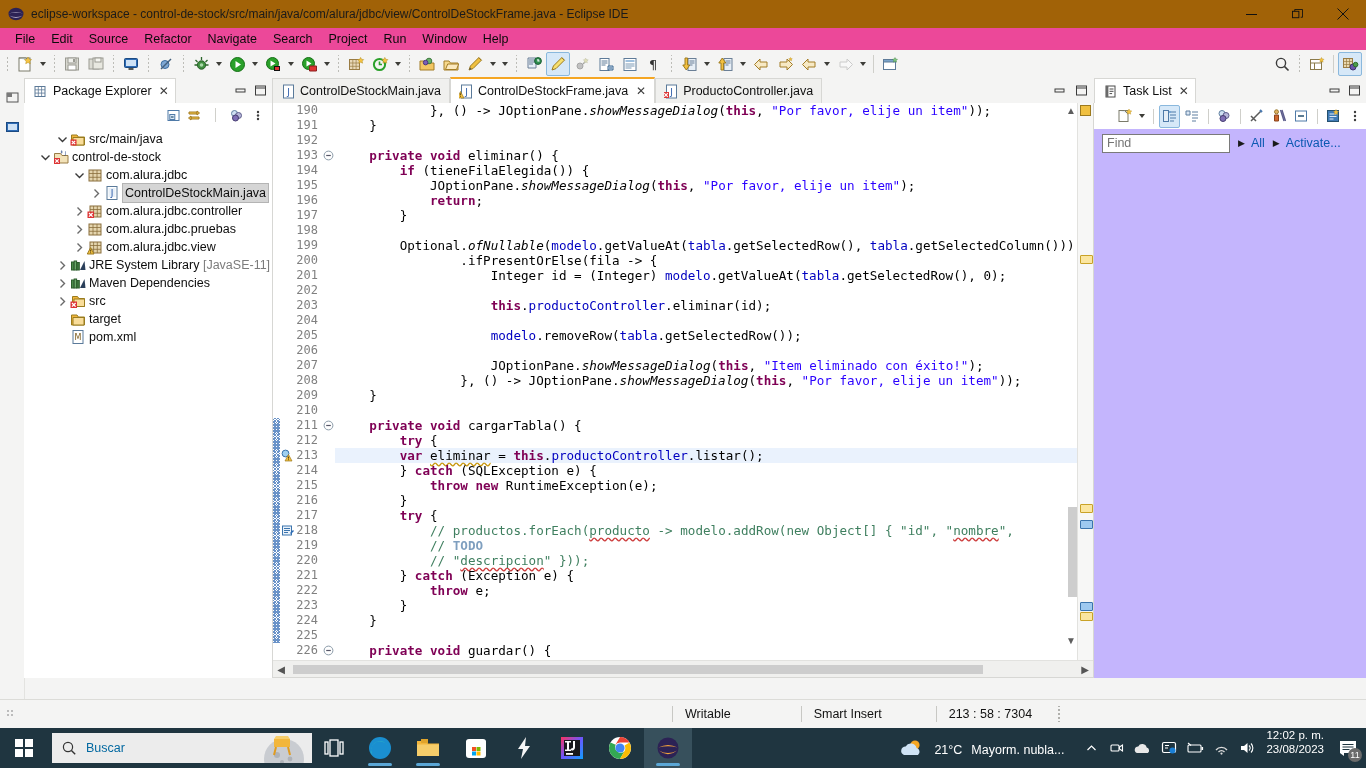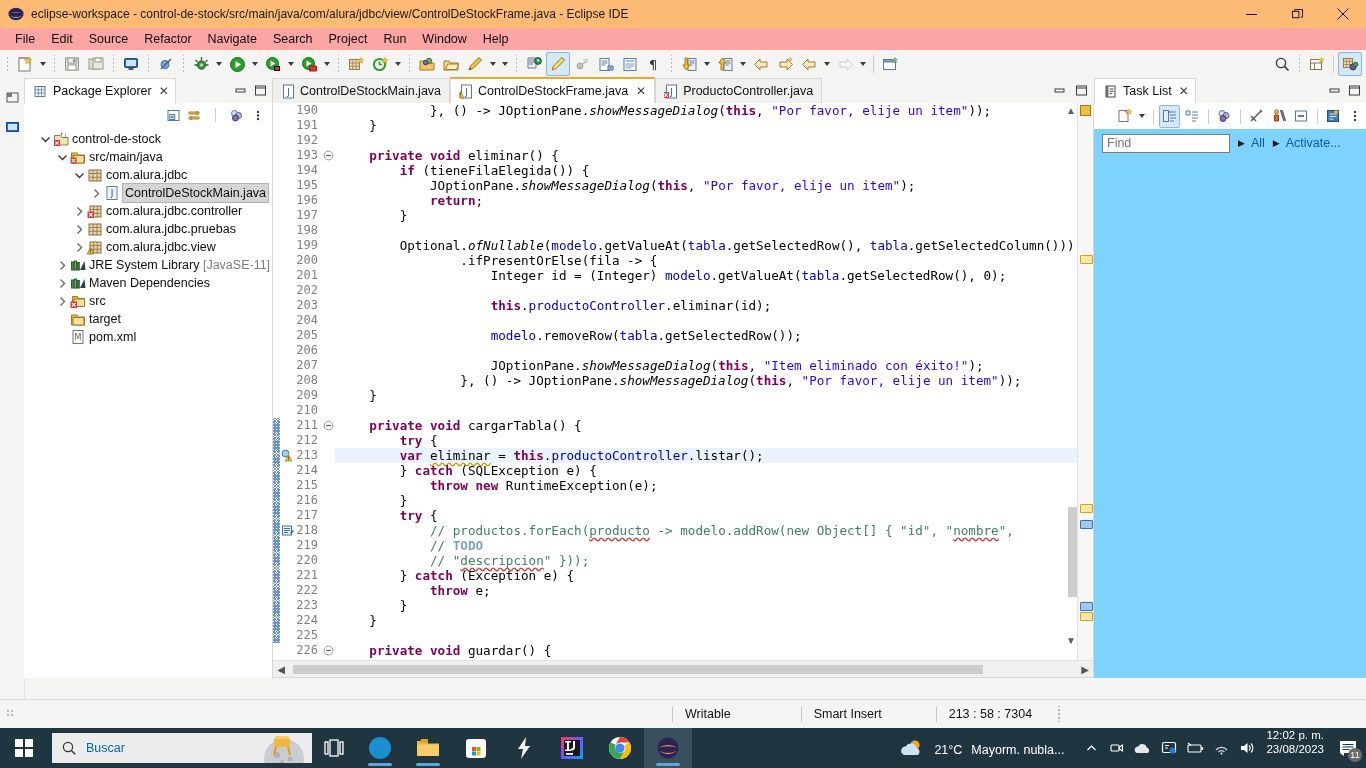--- a/index.html
+++ b/index.html
@@ -6,28 +6,28 @@
   body{
     width:1366px;height:768px;overflow:hidden;
     font-family:"Liberation Sans", sans-serif;
     font-size:12px;
     background:#ffffff;
     -webkit-font-smoothing:antialiased;
   }
   .app{position:relative;width:1366px;height:768px;}
 
   
-  .titlebar{height:28px;background:#fdba74;display:flex;align-items:center;padding-left:8px;border-bottom:0;}
+  .titlebar{height:28px;background:#a16207;display:flex;align-items:center;padding-left:8px;border-bottom:0;}
   .titlebar .tb-icon{width:16px;height:16px;margin-right:7px;flex:0 0 auto;}
   .titlebar .tb-text{font-size:12px;color:#1a1a1a;white-space:nowrap;}
   .winbtns{position:absolute;right:0;top:0;height:28px;display:flex;}
   .winbtn{width:46px;height:28px;display:flex;align-items:center;justify-content:center;color:#1a1a1a;font-size:12px;}
 
   
-  .menubar{height:22px;background:#fca5a5;display:flex;align-items:center;padding-left:7px;}
+  .menubar{height:22px;background:#ec4899;display:flex;align-items:center;padding-left:7px;}
   .menuitem{padding:2px 8px;font-size:12.5px;color:#0b0b0b;white-space:nowrap;}
 
   
   .toolbar{height:28px;background:#f4f4f3;border-bottom:1px solid #d9d9d6;display:flex;align-items:center;padding:0 4px;position:relative;}
   .tgrip{width:6px;height:18px;margin:0 2px 0 1px;flex:0 0 auto;
     background-image:radial-gradient(circle, #b9b9b4 0.9px, transparent 1px);
     background-size:3px 4px;background-position:1px 1px;background-repeat:repeat-y;}
   .tsep{width:1px;height:18px;background:#cfcfca;margin:0 4px;flex:0 0 auto;}
   .tsepdot{width:5px;height:18px;margin:0 3px;flex:0 0 auto;
     background-image:radial-gradient(circle,#bdbdb8 0.9px,transparent 1px);
@@ -105,21 +105,21 @@
   .scrollthumb{position:absolute;right:16px;width:9px;background:#cdcdcd;border-radius:0;}
   .vscroll{position:absolute;right:15px;top:14px;bottom:30px;width:10px;}
   .vsarrow{position:absolute;right:15px;width:14px;height:14px;display:flex;align-items:center;justify-content:center;color:#5d5d5d;font-size:10px;}
 
   .hscrollbar{position:absolute;left:0;right:0;bottom:0;height:16px;background:#f0f0ee;border-top:1px solid #e2e2df;display:flex;align-items:center;}
   .hsleft,.hsright{width:16px;height:15px;display:flex;align-items:center;justify-content:center;color:#555;font-size:10px;}
   .hstrack{flex:1;height:15px;position:relative;}
   .hsthumb{position:absolute;left:4px;top:3px;height:9px;background:#cdcdcd;}
 
   
-  .tasklist{position:absolute;right:0;top:0;width:272px;bottom:22px;background:#7dd3fc;}
+  .tasklist{position:absolute;right:0;top:0;width:272px;bottom:22px;background:#c4b5fd;}
   .tl-toolbar{height:26px;background:#ffffff;display:flex;align-items:center;padding-left:20px;gap:1px;}
   .tl-b{width:22px;height:21px;display:flex;align-items:center;justify-content:center;border:1px solid transparent;border-radius:2px;}
   .tl-b.sel{background:#d6e8f8;border-color:#8ab8dd;}
   .tl-find{height:28px;display:flex;align-items:center;padding-left:8px;gap:0;}
   .tl-input{width:128px;height:19px;border:1px solid #7a7a7a;font-size:12.5px;color:#6a6a6a;padding:0 4px;line-height:19px;background:#fff;box-sizing:border-box;}
   .tl-link{color:#0b59b2;font-size:12.5px;margin-left:6px;}
   .tl-tri{color:#1a1a1a;font-size:9px;margin-left:8px;}
 
   
   .statusbar{position:absolute;left:0;right:0;bottom:40px;height:28px;background:#f4f4f3;border-top:1px solid #dcdcd8;display:flex;align-items:center;}
@@ -496,52 +496,52 @@
         </div>
         <div class="vtb">
           <svg width="10" height="15" viewBox="0 0 10 15">
               <circle cx="5" cy="4" r="1.2" fill="#3c3c3c"></circle>
               <circle cx="5" cy="7.5" r="1.2" fill="#3c3c3c"></circle>
               <circle cx="5" cy="11" r="1.2" fill="#3c3c3c"></circle>
             </svg>
         </div>
       </div>
       <div class="tree" id="tree-root">
+          <div class="trow" style="padding-left: 31px;">
+            <span class="twist">
+              <svg width="11" height="11" viewBox="0 0 11 11">
+                <path d="M1.5 3.5 L5.5 7.5 L9.5 3.5" stroke="#3a3a3a" stroke-width="1.4" fill="none"></path>
+              </svg>
+            </span>
+            <span class="tic">
+              <svg width="16" height="16" viewBox="0 0 16 16">
+                <path d="M1.5 4 h5.5 l1.4 2 h6.1 V14 H1.5z" fill="#f2b63c" stroke="#9a7c1e"></path>
+                <path d="M3 6.5 h11 V14 H3z" fill="#f9dd9a" stroke="#9a7c1e"></path>
+                <rect x="0.5" y="8.5" width="6" height="6" fill="#d33"></rect>
+                <path d="M1.8 9.8 L5.2 13.2 M5.2 9.8 L1.8 13.2" stroke="#fff" stroke-width="1.2"></path>
+              </svg>
+            </span>
+            <span class="tlabel">src/main/java</span>
+          </div>
           <div class="trow" style="padding-left: 14px;">
             <span class="twist">
               <svg width="11" height="11" viewBox="0 0 11 11">
                 <path d="M1.5 3.5 L5.5 7.5 L9.5 3.5" stroke="#3a3a3a" stroke-width="1.4" fill="none"></path>
               </svg>
             </span>
             <span class="tic">
               <svg width="16" height="16" viewBox="0 0 16 16">
                 <path d="M1.5 4.5 h6 l1.5 2 h6 V14 H1.5z" fill="#f2e2b8" stroke="#9a7c44"></path>
                 <path d="M8.5 1 q2 2 0 4 q-1.6-2 0-4z" fill="#6a7fa8"></path>
                 <text x="11.5" y="6" font-family="DejaVu Sans" font-size="5" fill="#2a4a8a">J</text>
                 <rect x="1" y="9" width="6" height="6" fill="#d33"></rect>
                 <path d="M2.3 10.3 L5.7 13.7 M5.7 10.3 L2.3 13.7" stroke="#fff" stroke-width="1.2"></path>
               </svg>
             </span>
             <span class="tlabel">control-de-stock</span>
-          </div>
-          <div class="trow" style="padding-left: 31px;">
-            <span class="twist">
-              <svg width="11" height="11" viewBox="0 0 11 11">
-                <path d="M1.5 3.5 L5.5 7.5 L9.5 3.5" stroke="#3a3a3a" stroke-width="1.4" fill="none"></path>
-              </svg>
-            </span>
-            <span class="tic">
-              <svg width="16" height="16" viewBox="0 0 16 16">
-                <path d="M1.5 4 h5.5 l1.4 2 h6.1 V14 H1.5z" fill="#f2b63c" stroke="#9a7c1e"></path>
-                <path d="M3 6.5 h11 V14 H3z" fill="#f9dd9a" stroke="#9a7c1e"></path>
-                <rect x="0.5" y="8.5" width="6" height="6" fill="#d33"></rect>
-                <path d="M1.8 9.8 L5.2 13.2 M5.2 9.8 L1.8 13.2" stroke="#fff" stroke-width="1.2"></path>
-              </svg>
-            </span>
-            <span class="tlabel">src/main/java</span>
           </div>
           <div class="trow" style="padding-left: 48px;">
             <span class="twist">
               <svg width="11" height="11" viewBox="0 0 11 11">
                 <path d="M1.5 3.5 L5.5 7.5 L9.5 3.5" stroke="#3a3a3a" stroke-width="1.4" fill="none"></path>
               </svg>
             </span>
             <span class="tic">
               <svg width="16" height="16" viewBox="0 0 16 16">
                 <rect x="2" y="3" width="12" height="11" fill="#e4d5ae" stroke="#8a6f3c"></rect>

